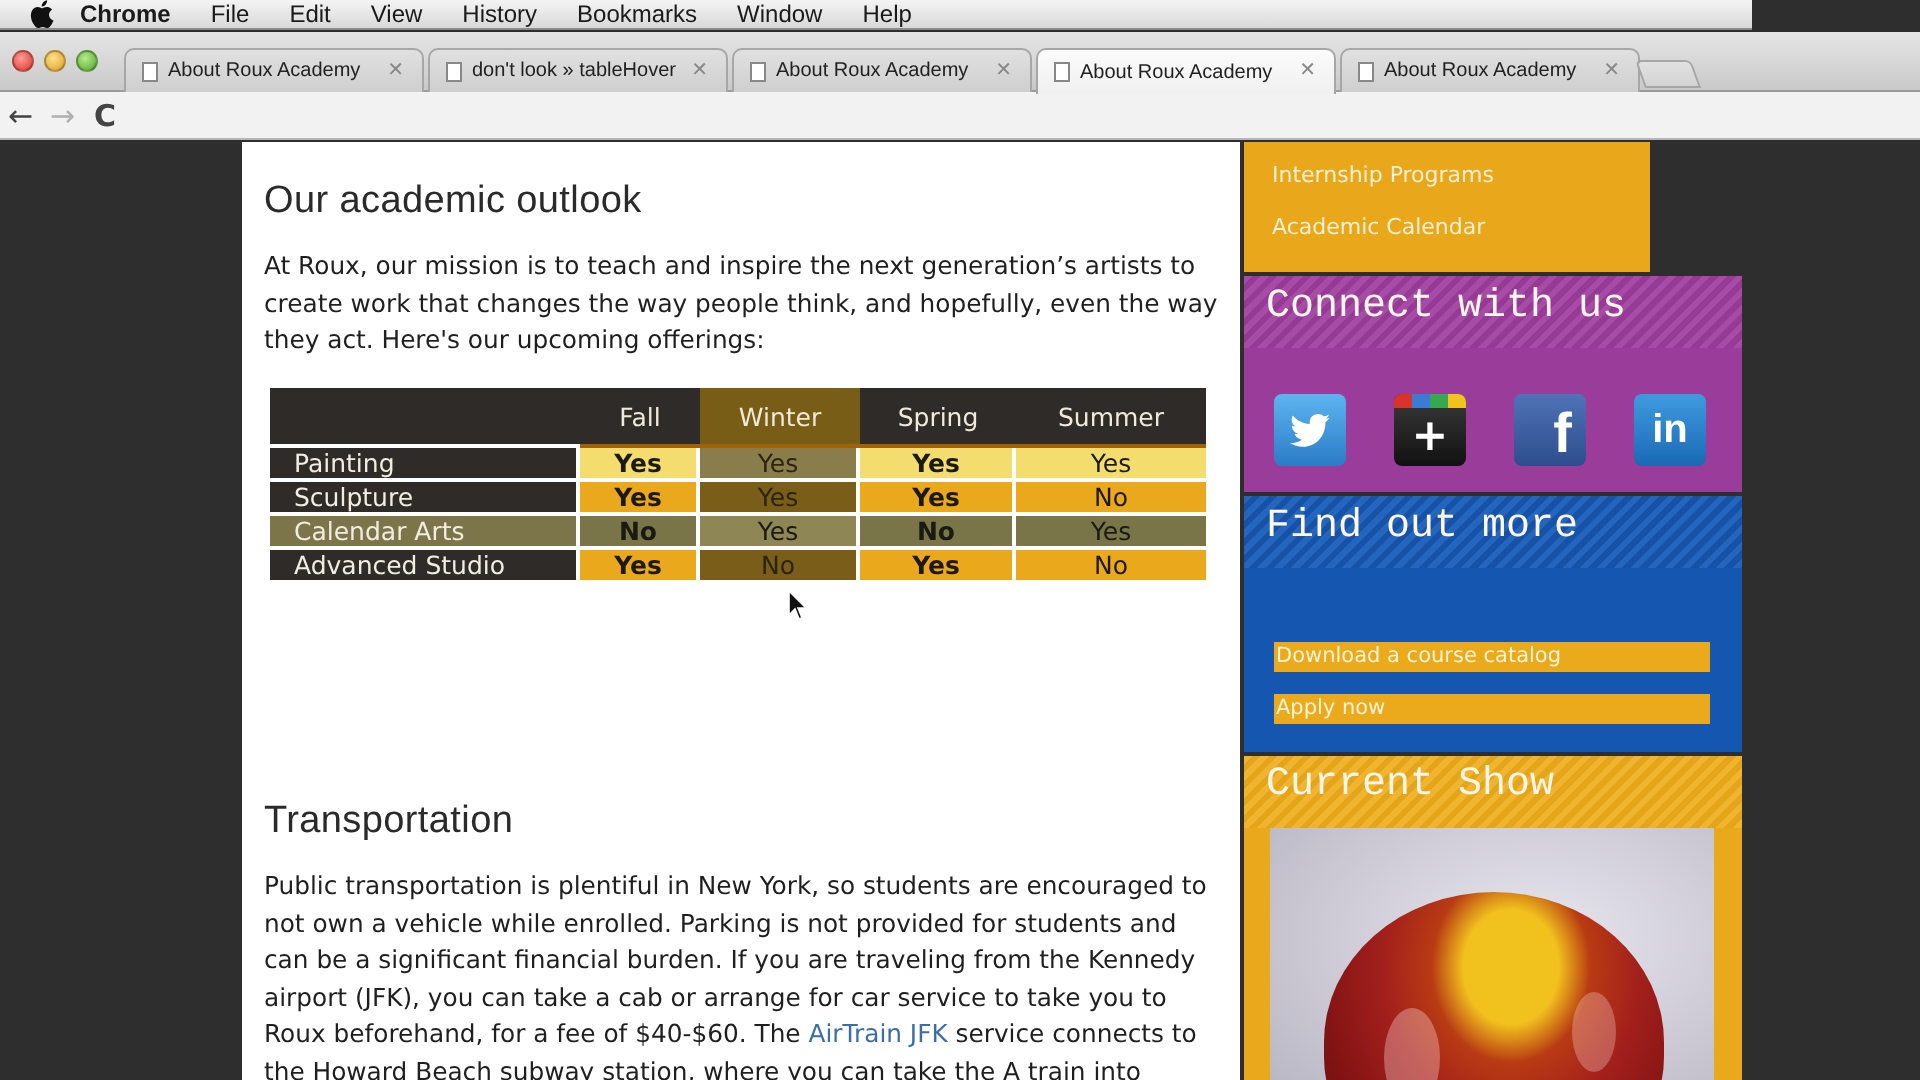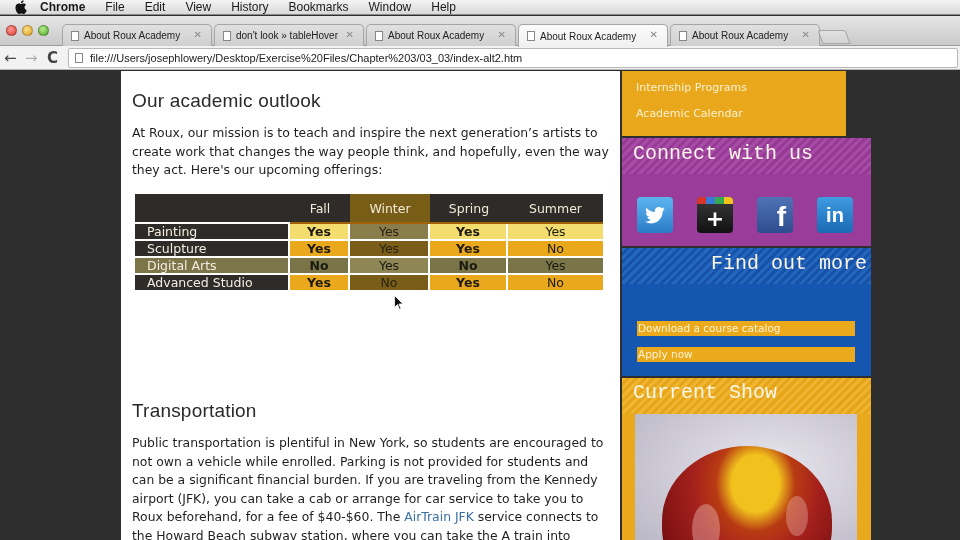--- a/index.html
+++ b/index.html
@@ -1,19 +1,19 @@
 <!DOCTYPE html>
 <html><head>
 <meta charset="utf-8">
 <style>
   * { box-sizing: border-box; margin: 0; padding: 0; }
   html, body { width: 960px; height: 540px; overflow: hidden; background: #2e2e2e; font-family: "DejaVu Sans", sans-serif; }
 
   
-  .menubar { position: absolute; left: 0; top: 0; width: 960px; height: 15px; background: linear-gradient(#f4f4f4, #d9d9d9); border-bottom: 1px solid #8a8a8a; display: flex; align-items: center; font-family: "Liberation Sans", sans-serif; font-size: 12px; color: #1a1a1a; }
+  .menubar { position: absolute; left: 0; top: 0; width: 876px; height: 15px; background: linear-gradient(#f4f4f4, #d9d9d9); border-bottom: 1px solid #8a8a8a; display: flex; align-items: center; font-family: "Liberation Sans", sans-serif; font-size: 12px; color: #1a1a1a; }
   .menubar .apple { width: 14px; height: 14px; margin-left: 14px; margin-right: 12px; position: relative; }
   .menubar .apple svg { width: 13px; height: 14px; }
   .menubar .mi { margin-right: 20px; }
   .menubar .mi.app { font-weight: bold; }
 
   
   .tabstrip { position: absolute; left: 0; top: 16px; width: 960px; height: 30px; background: linear-gradient(#e6e6e6, #c9c9c9); border-bottom: 1px solid #9a9a9a; }
   .traffic { position: absolute; left: 6px; top: 9px; display: flex; gap: 5px; }
   .traffic span { width: 11px; height: 11px; border-radius: 50%; display: block; border: 1px solid rgba(0,0,0,.25); }
   .traffic .close { background: radial-gradient(circle at 40% 35%, #ff9b95, #d9372f); }
@@ -67,35 +67,35 @@
   .r-digit td.rowhead { background: #7c7549; }
   .r-digit td.cell { background: #7a7549; color: #1a1a10; }
   .r-digit td.cell.wint { background: #8e8655; }
   .r-adv td.cell { background: #eaa81c; color: #1c1a10; }
   .r-adv td.cell.wint { background: #7a5d19; color: #2a2410; }
 
   .cursor { position: absolute; left: 273px; top: 224px; width: 10px; height: 16px; }
 
   
   .sidebar { position: absolute; left: 620px; top: 0; width: 252px; height: 469px; background: #2e2e2e; }
-  .sb-links { position: absolute; left: 2px; top: 0; width: 224px; height: 65px; background: #e9a81b; padding-left: 14px; }
+  .sb-links { position: absolute; left: 2px; top: 0; width: 203px; height: 65px; background: #e9a81b; padding-left: 14px; }
   .sb-links .lnk { font-family: "DejaVu Sans", sans-serif; font-size: 11px; color: #fbf1d2; position: absolute; left: 14px; }
   .sb-connect { position: absolute; left: 2px; top: 67px; width: 249px; height: 108px; background: #9a3d9a; }
   .sb-connect .hdr { height: 36px; background: repeating-linear-gradient(135deg, #a64ba6 0 3px, #963a96 3px 6px); padding: 4px 0 0 11px; }
   .sb-connect h3, .sb-find h3, .sb-show h3 { font-family: Liberation Mono, monospace; font-weight: normal; color: #fff6ea; font-size: 20px; }
   .social { position: absolute; top: 126px; width: 36px; height: 36px; border-radius: 4px; }
   .tw { left: 637px; background: linear-gradient(#5eb4f0, #2a7cc7); }
   .gp { left: 697px; background: linear-gradient(#3a3a3a, #111); overflow: hidden; }
   .fb { left: 757px; background: linear-gradient(#4f73b6, #2d4d8e); }
   .li { left: 817px; background: linear-gradient(#3f9be0, #1a69b5); }
   .social .glyph { position: absolute; left: 0; top: 0; width: 36px; height: 36px; display: flex; align-items: center; justify-content: center; color: #fff; font-family: "DejaVu Sans", sans-serif; font-weight: bold; }
   .gp .stripe { position: absolute; left: 0; top: 0; width: 36px; height: 7px; background: linear-gradient(90deg, #d8352a 0 25%, #3a7bd5 25% 50%, #36a852 50% 75%, #f2c31c 75% 100%); }
 
   .sb-find { position: absolute; left: 2px; top: 177px; width: 249px; height: 128px; background: #1456b0; }
-  .sb-find .hdr { height: 36px; background: repeating-linear-gradient(135deg, #2466be 0 3px, #1652a8 3px 6px); padding: 4px 4px 0 11px; text-align: right; }
+  .sb-find .hdr { height: 36px; background: repeating-linear-gradient(135deg, #2466be 0 3px, #1652a8 3px 6px); padding: 4px 16px 0 11px; }
   .find-btn { position: absolute; left: 15px; width: 218px; height: 15px; background: #eba91c; font-family: "DejaVu Sans", sans-serif; font-size: 10.5px; color: #fff4d6; line-height: 15px; padding-left: 1px; white-space: nowrap; }
 
   .sb-show { position: absolute; left: 2px; top: 307px; width: 249px; height: 170px; background: #eaa81c; }
   .sb-show .hdr { height: 36px; background: repeating-linear-gradient(135deg, #f0b42e 0 3px, #e5a51b 3px 6px); padding: 3px 0 0 11px; }
   .show-img { position: absolute; left: 13px; top: 36px; width: 222px; height: 140px; background: radial-gradient(ellipse at 60% 40%, #e8e6ee, #b7b4c2); overflow: hidden; }
   .gourd { position: absolute; left: 27px; top: 32px; width: 170px; height: 150px; border-radius: 50% 50% 45% 45%; background: radial-gradient(ellipse at 55% 25%, #f1c21d 0 18%, #b83b13 30%, #a3201c 48%, #7e1212 75%, #5a0b0b 100%); }
   .gourd .hl { position: absolute; left: 30px; top: 58px; width: 28px; height: 50px; border-radius: 50%; background: rgba(255,220,220,.35); }
   .gourd .hl2 { position: absolute; left: 124px; top: 50px; width: 22px; height: 40px; border-radius: 50%; background: rgba(255,220,220,.3); }
 </style>
 </head>
@@ -148,24 +148,20 @@
     <span>About Roux Academy</span>
     <span class="x">✕</span>
   </div>
   <div class="newtab"></div>
 </div>
 
 <div class="toolbar">
   <span class="navbtn" style="left:4px">←</span>
   <span class="navbtn fwd" style="left:25px">→</span>
   <span class="navbtn" style="left:47px; font-weight:bold;">C</span>
-  <div class="omnibox">
-    <span class="ficon"></span>
-    <span>file:///Users/josephlowery/Desktop/Exercise%20Files/Chapter%203/03_03/index-alt2.htm</span>
-  </div>
 </div>
 
 <div class="viewport">
   <div class="main">
     <h2 class="h-outlook">Our academic outlook</h2>
     <p class="p-outlook">At Roux, our mission is to teach and inspire the next generation’s artists to create work that changes the way people think, and hopefully, even the way they act. Here's our upcoming offerings:</p>
 
     <table class="offer-table">
       <thead>
         <tr>
@@ -185,21 +181,21 @@
           <td class="cell">Yes</td>
         </tr>
         <tr class="r-sculp">
           <td class="rowhead">Sculpture</td>
           <td class="cell bold gap">Yes</td>
           <td class="cell wint gap">Yes</td>
           <td class="cell bold gap">Yes</td>
           <td class="cell">No</td>
         </tr>
         <tr class="r-digit">
-          <td class="rowhead">Digital Arts</td>
+          <td class="rowhead">Calendar Arts</td>
           <td class="cell bold gap">No</td>
           <td class="cell wint gap">Yes</td>
           <td class="cell bold gap">No</td>
           <td class="cell">Yes</td>
         </tr>
         <tr class="r-adv">
           <td class="rowhead">Advanced Studio</td>
           <td class="cell bold gap">Yes</td>
           <td class="cell wint gap">No</td>
           <td class="cell bold gap">Yes</td>

